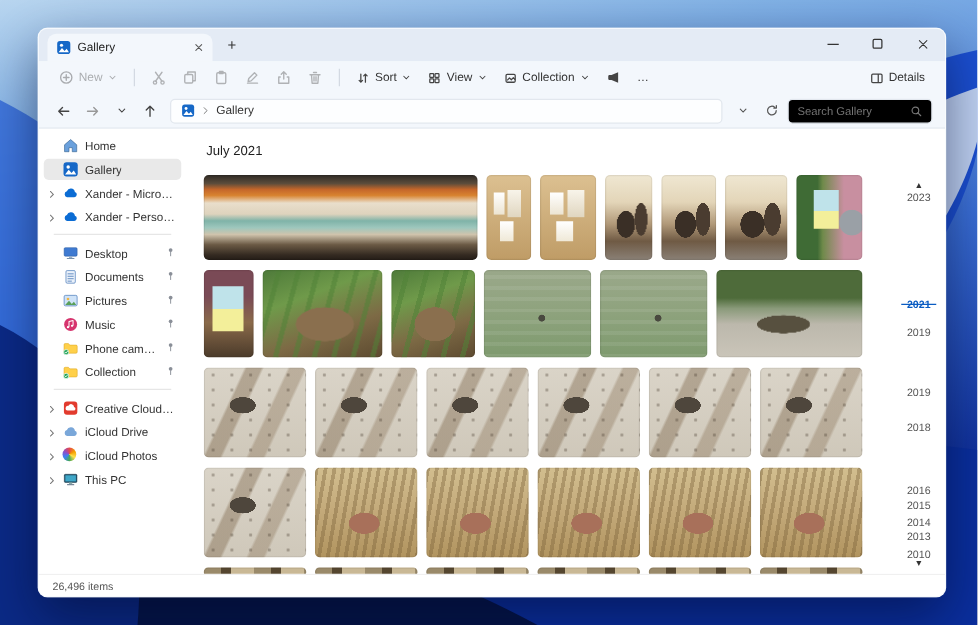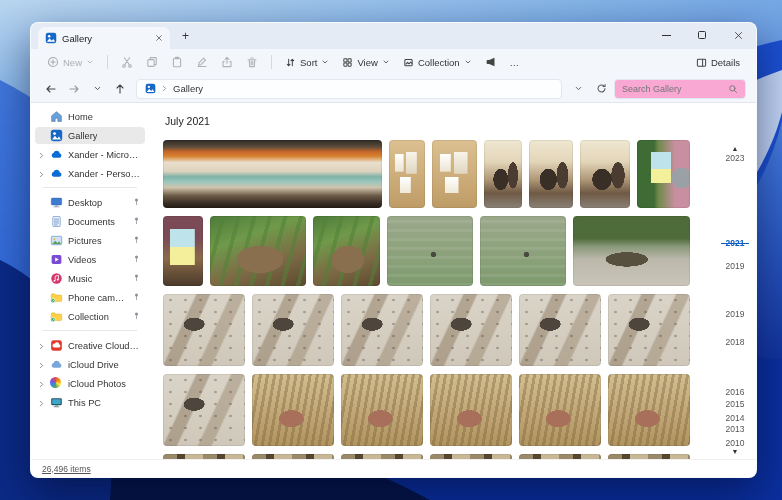--- a/index.html
+++ b/index.html
@@ -29,21 +29,21 @@
   .vsep { width:1px; height:14px; background:#d3d9e2; margin:0 6px; }
   .spacer { flex:1; }
   svg.ic { display:block; }
   
   .addressbar { height:28px; display:flex; align-items:center; gap:3px; padding:0 10px; background:#f3f7fc;
     border-bottom:1px solid #e2e7ee; flex:0 0 auto; }
   .navbtn { border:none; background:transparent; color:#444; width:20px; height:20px; display:flex;
     align-items:center; justify-content:center; border-radius:4px; }
   .crumbbar { flex:1; height:20px; background:#fdfeff; border:1px solid #e2e7ee; border-radius:4px;
     display:flex; align-items:center; gap:5px; padding:0 8px; font-size:9.5px; color:#333; margin:0 3px; }
-  .searchbox { width:132px; height:20px; background:#f9a8d4; border:1px solid #e2e7ee; border-radius:4px;
+  .searchbox { width:116px; height:20px; background:#000000; border:1px solid #e2e7ee; border-radius:4px;
     display:flex; align-items:center; padding:0 7px; gap:4px; }
   .searchbox input { flex:1; border:none; outline:none; background:transparent; font-size:9px; color:#666;
     font-family:inherit; min-width:0; }
   
   .bodyrow { flex:1; display:flex; background:#fff; position:relative; min-height:0; }
   .sidebar { width:118px; padding:5px 4px 0 4px; overflow:hidden; flex:0 0 auto; }
   .side-item { display:flex; align-items:center; gap:5px; height:17px; margin-bottom:2px; padding:0 4px 0 15px;
     border-radius:4px; font-size:9.3px; color:#333; position:relative; white-space:nowrap; }
   .side-item.selected { background:#e9e9e9; }
   .side-item .chev { position:absolute; left:3px; top:4.5px; color:#777; }
@@ -97,21 +97,21 @@
     linear-gradient(180deg,#d2be8f 0%,#c2a878 52%,#b1945f 100%); }
   .k-strip { background:repeating-linear-gradient(90deg,#9a8a6a 0 14px,#55462f 14px 22px,#c9b895 22px 40px); }
   
   .timeline { position:absolute; right:3px; top:0; bottom:0; width:36px; font-size:8.5px; color:#555; }
   .year { position:absolute; width:100%; text-align:center; }
   .year.active { color:#0a5cc2; font-weight:bold; }
   .year.active::after { content:""; position:absolute; left:4px; right:4px; top:45%; border-top:1.5px solid #0a5cc2; }
   .tl-arrow { position:absolute; width:100%; text-align:center; color:#333; font-size:7px; }
   
   .statusbar { height:18px; background:#fff; display:flex; align-items:center; padding:0 11px;
-    font-size:8.5px; color:#555; flex:0 0 auto; border-top:1px solid #f0f0f0;text-decoration:underline; }
+    font-size:8.5px; color:#555; flex:0 0 auto; border-top:1px solid #f0f0f0; }
 </style>
 </head>
 <body>
 
 <div class="desktop">
   <svg class="bloom" viewBox="0 0 782 500" preserveAspectRatio="none">
     <path d="M300 500 C380 380 560 330 782 360 L782 500 Z" fill="#0a2f9e"></path>
     <path d="M0 500 L0 420 C160 400 300 430 430 500 Z" fill="#051547"></path>
     <path d="M782 40 C600 80 500 200 520 360 C660 330 760 220 782 120 Z" fill="#1b4fd0"></path>
     <path d="M782 70 C665 110 595 200 605 300 C700 270 765 180 782 112 Z" fill="#dce9f8" opacity="0.85"></path>
@@ -373,33 +373,20 @@
           </div>
           <div class="side-item">
             <span class="sicon">
               <svg width="13" height="13" viewBox="0 0 16 16">
                 <rect x="1.6" y="2.8" width="12.8" height="10.4" rx="1.4" fill="#cfe3f8" stroke="#4a7ab8" stroke-width=".7"></rect>
                 <circle cx="5.4" cy="6.4" r="1.3" fill="#f2b540"></circle>
                 <path d="M2.6 12.4l3.8-4.2 2.8 3 2-2.2 2.4 3.4z" fill="#5aa05a"></path>
               </svg>
             </span>
             <span class="slabel">Pictures</span>
-            <span class="pin"><svg width="9" height="9" viewBox="0 0 12 12">
-                <circle cx="6" cy="4" r="2" fill="#8a8f98"></circle>
-                <path d="M6 6v4.2" stroke="#8a8f98" stroke-width="1" stroke-linecap="round"></path>
-              </svg></span>
-          </div>
-          <div class="side-item">
-            <span class="sicon">
-              <svg width="13" height="13" viewBox="0 0 16 16">
-                <rect x="2" y="2.6" width="12" height="10.8" rx="2" fill="#7a4ad1"></rect>
-                <path d="M6.4 5.6l4.4 2.4-4.4 2.4z" fill="#fff"></path>
-              </svg>
-            </span>
-            <span class="slabel">Videos</span>
             <span class="pin"><svg width="9" height="9" viewBox="0 0 12 12">
                 <circle cx="6" cy="4" r="2" fill="#8a8f98"></circle>
                 <path d="M6 6v4.2" stroke="#8a8f98" stroke-width="1" stroke-linecap="round"></path>
               </svg></span>
           </div>
           <div class="side-item">
             <span class="sicon">
               <svg width="13" height="13" viewBox="0 0 16 16">
                 <circle cx="8" cy="8" r="6.4" fill="#d6356e"></circle>
                 <path d="M6.4 10.8V5.2l4-1v5.2" fill="none" stroke="#fff" stroke-width="1" stroke-linejoin="round"></path>

